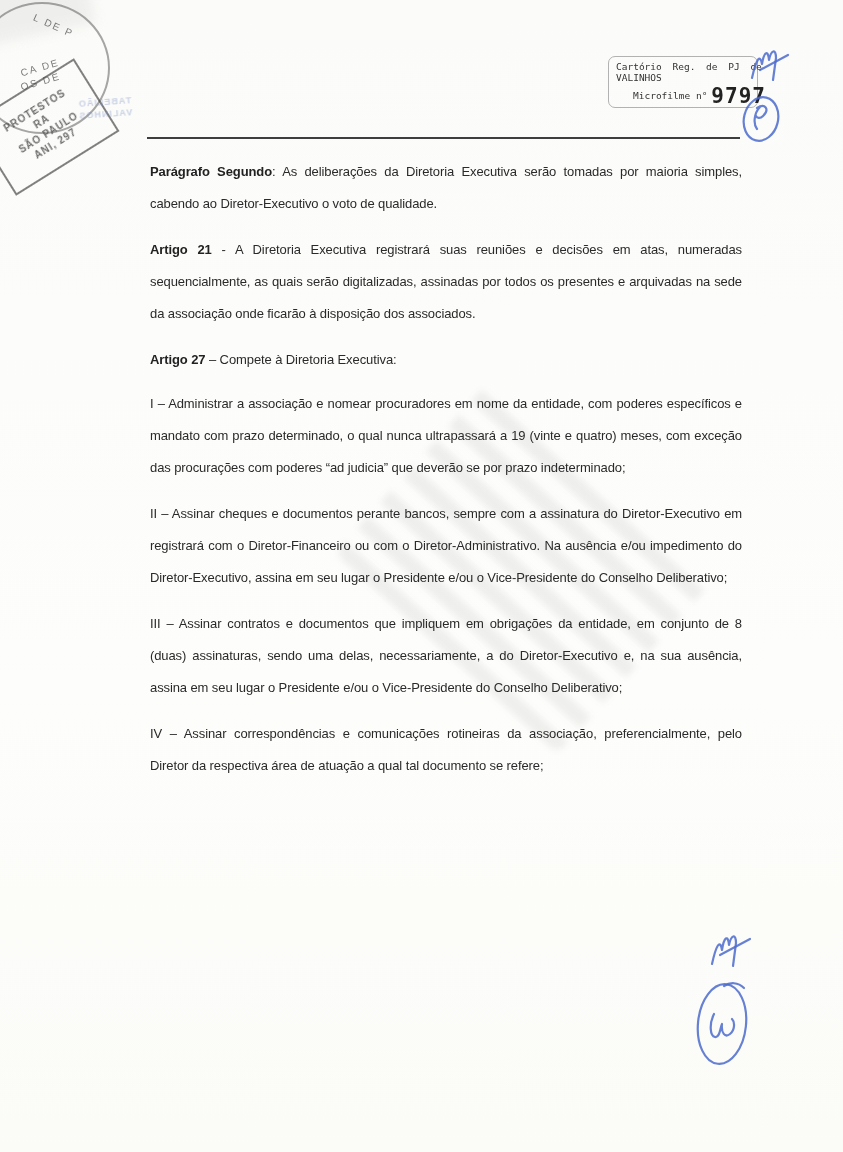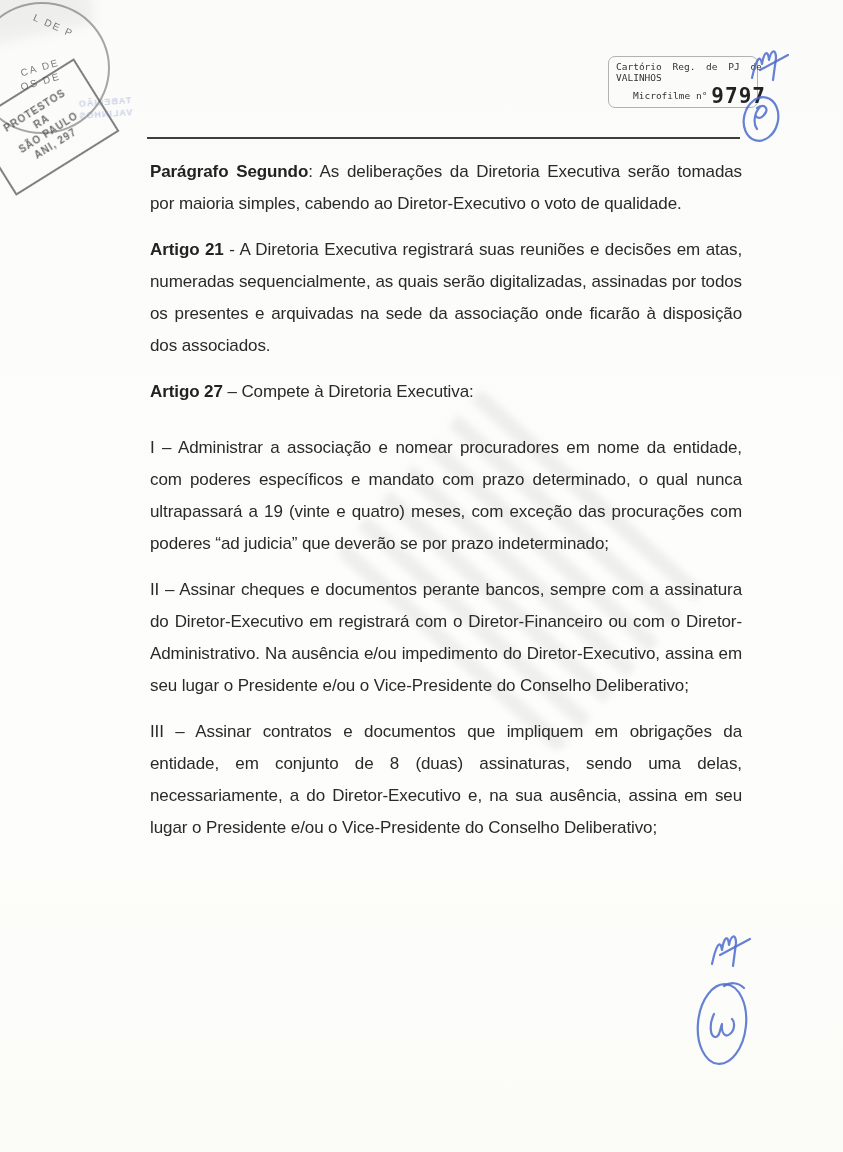--- a/index.html
+++ b/index.html
@@ -52,25 +52,25 @@
   }
   .reg-line1{font-size:9.5px;word-spacing:5px;white-space:nowrap;}
   .reg-line2{font-size:9.5px;}
   .reg-micro{position:absolute;left:24px;top:27px;font-size:9.5px;white-space:nowrap;}
   .reg-num{font-size:21px;font-weight:bold;letter-spacing:1px;vertical-align:-4px;margin-left:4px;color:#222;}
   
   .rule{position:absolute;left:147px;top:137px;width:593px;height:2px;background:#3e3e3e;}
   
   .doc{
     position:absolute;left:150px;top:156px;width:592px;
-    font-size:17px;line-height:32px;text-align:justify;
+    font-size:13px;line-height:32px;text-align:justify;
     letter-spacing:-0.1px;
   }
   .doc p{margin:0 0 14px 0;}
-  .doc p.gap-lg{margin-bottom:24px;}
+  .doc p.gap-lg{margin-bottom:12px;}
   .doc strong{font-weight:bold;color:#222;}
   
   .ghost{
     position:absolute;left:408px;top:418px;width:230px;height:300px;
     transform:rotate(-48deg);
     background:repeating-linear-gradient(90deg,rgba(60,60,60,.07) 0 16px,transparent 16px 34px);
     filter:blur(3px);border-radius:10px;pointer-events:none;
   }
   
   .sig{position:absolute;}
@@ -126,20 +126,21 @@
 
   <div class="ghost"></div>
 
   <div class="doc">
     <p><strong>Parágrafo Segundo</strong><span>: </span><span>As deliberações da Diretoria Executiva serão tomadas por maioria simples, cabendo ao Diretor-Executivo o voto de qualidade.</span></p>
     <p><strong>Artigo 21</strong><span> - </span><span>A Diretoria Executiva registrará suas reuniões e decisões em atas, numeradas sequencialmente, as quais serão digitalizadas, assinadas por todos os presentes e arquivadas na sede da associação onde ficarão à disposição dos associados.</span></p>
     <p class="gap-lg"><strong>Artigo 27</strong><span> – </span><span>Compete à Diretoria Executiva:</span></p>
     <p><span>I – Administrar a associação e nomear procuradores em nome da entidade, com poderes específicos e mandato com prazo determinado, o qual nunca ultrapassará a 19 (vinte e quatro) meses, com exceção das procurações com poderes “ad judicia” que deverão se por prazo indeterminado;</span></p>
     <p><span>II – Assinar cheques e documentos perante bancos, sempre com a assinatura do Diretor-Executivo em registrará com o Diretor-Financeiro ou com o Diretor-Administrativo. Na ausência e/ou impedimento do Diretor-Executivo, assina em seu lugar o Presidente e/ou o Vice-Presidente do Conselho Deliberativo;</span></p>
     <p><span>III – Assinar contratos e documentos que impliquem em obrigações da entidade, em conjunto de 8 (duas) assinaturas, sendo uma delas, necessariamente, a do Diretor-Executivo e, na sua ausência, assina em seu lugar o Presidente e/ou o Vice-Presidente do Conselho Deliberativo;</span></p>
+    <p><span>IV – Assinar correspondências e comunicações rotineiras da associação, preferencialmente, pelo Diretor da respectiva área de atuação a qual tal documento se refere;</span></p>
   </div>
 
   <div class="sig" style="left:706px;top:928px;">
     <svg width="48" height="44" viewBox="0 0 48 44">
       <path d="M6 36 C10 18 14 10 16 22 C18 9 22 6 23 17 C25 7 30 5 30 15 L27 38"></path>
       <path d="M14 27 L44 11"></path>
     </svg>
   </div>
 
   <div class="sig" style="left:694px;top:980px;">

